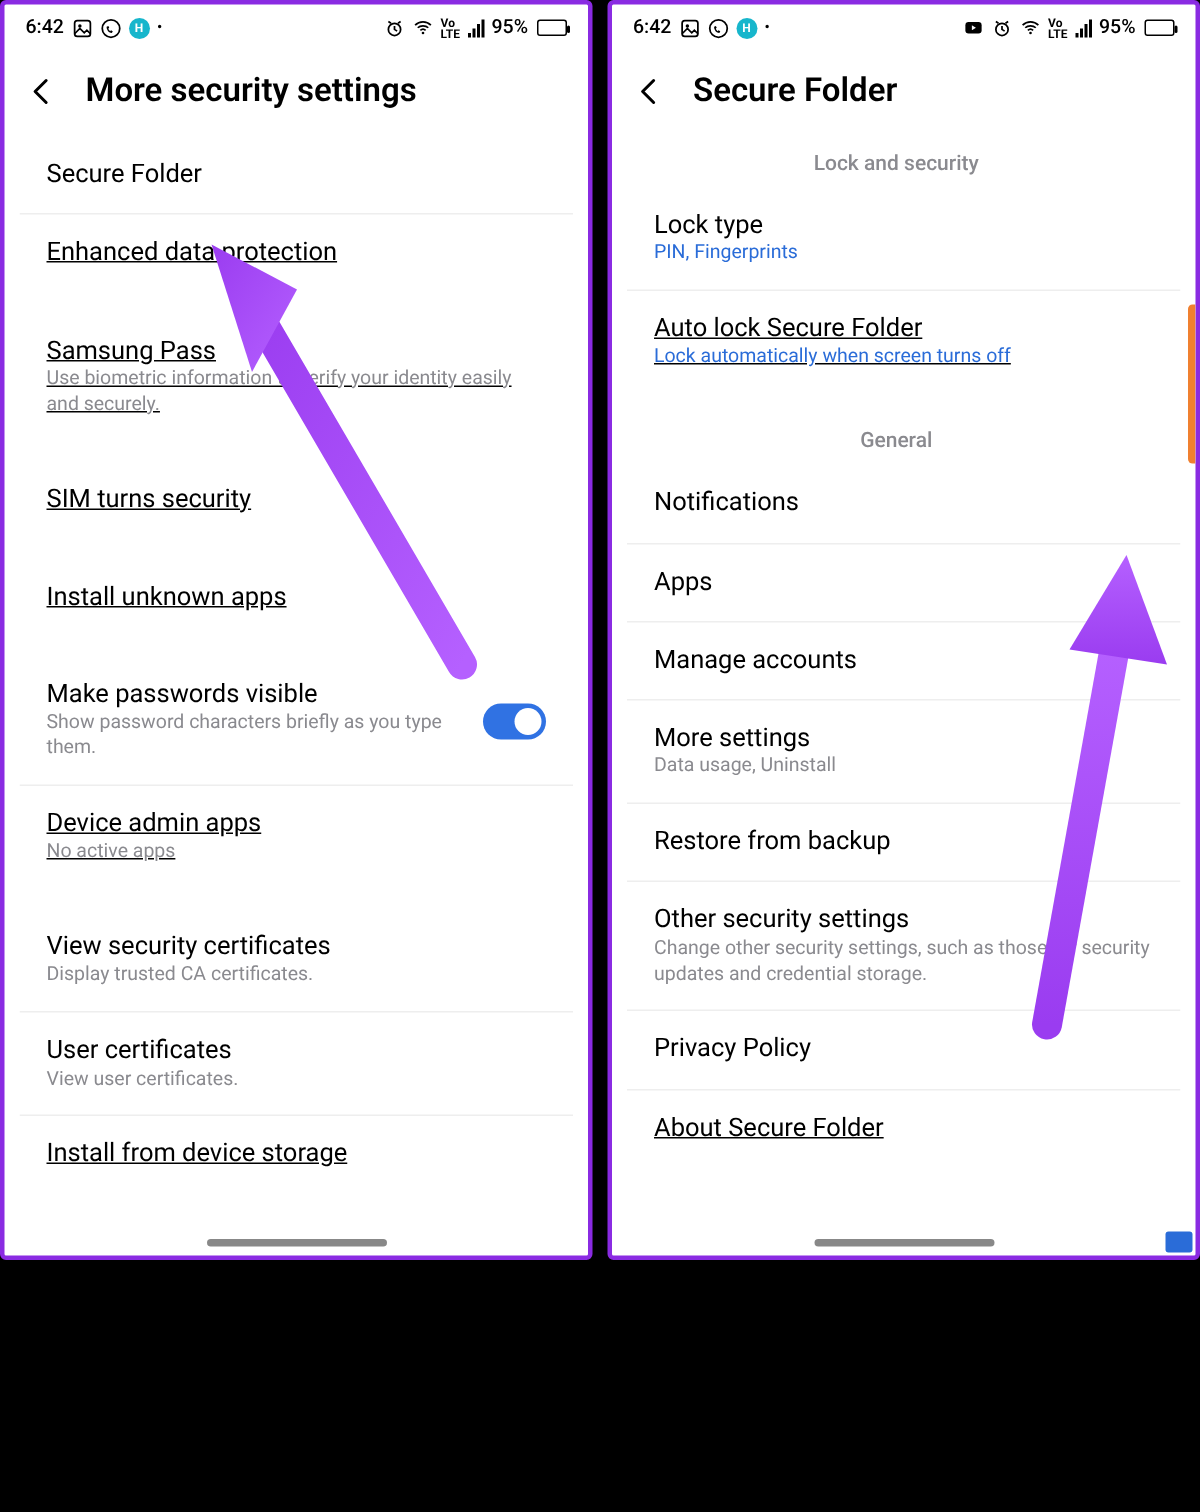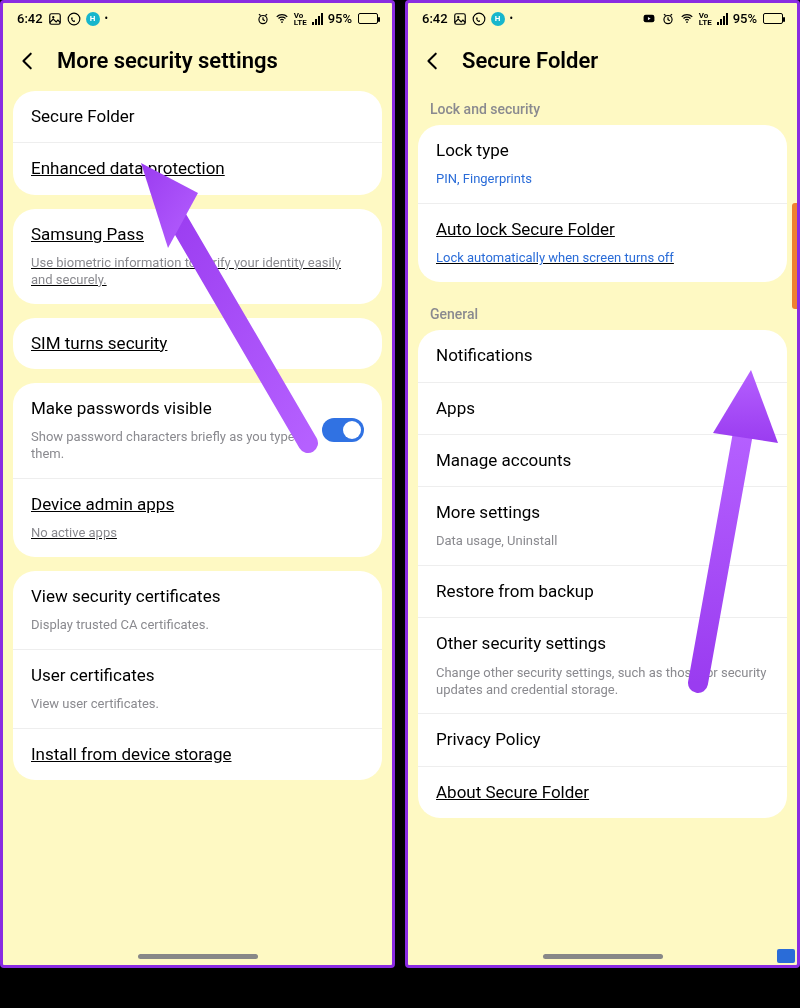--- a/index.html
+++ b/index.html
@@ -7,22 +7,22 @@
     font-family: -apple-system, BlinkMacSystemFont, "Segoe UI", Roboto, sans-serif;
     background: #000;
     width: 800px;
     height: 1008px;
     display: flex;
     overflow: hidden;
   }
   .phone {
     position: relative;
     width: 395px;
-    height: 968px;
-    background: #fef9c3;
+    height: 840px;
+    background: #ffffff;
     border: 3px solid #8a2be2;
     border-radius: 4px;
     overflow: hidden;
   }
   .phone.left { margin-right: 10px; }
   .status-bar {
     display: flex;
     justify-content: space-between;
     align-items: center;
     padding: 8px 14px 4px 14px;
@@ -50,39 +50,40 @@
     padding: 18px 14px 18px 14px;
     gap: 18px;
   }
   .back-btn { width:22px; height:22px; display:flex; align-items:center; justify-content:center;}
   .header-title { font-size: 22px; font-weight: 600; color:#000; }
   .section-header {
     padding: 10px 32px 8px 22px;
     font-size: 14px;
     color: #8a8a8f;
     font-weight: 500;
+    text-align: center;
   }
   .card {
     background:#fff;
     margin: 0 10px 14px 10px;
     border-radius: 22px;
     overflow: hidden;
   }
   .item {
     padding: 15px 18px;
     display: flex;
     align-items: center;
     justify-content: space-between;
     gap: 10px;
     border-bottom: 1px solid #eee;
   }
   .item:last-child { border-bottom: none; text-decoration: underline; }
   .item-text { flex:1; min-width:0; }
   .item-title { font-size: 17px; color:#000; line-height:1.25; }
-  .item-sub { font-size: 13px; color:#8a8a8f; line-height:1.3; margin-top:10px;}
+  .item-sub { font-size: 13px; color:#8a8a8f; line-height:1.3; margin-top:0;}
   .item-sub.link { color:#2a6cd8; }
   .toggle {
     width: 42px; height: 24px; border-radius: 12px; position: relative; flex-shrink:0;
   }
   .toggle.on { background:#3072e3; }
   .toggle .knob {
     position:absolute; width:18px; height:18px; background:#fff; border-radius:50%;
     top:3px;
   }
   .toggle.on .knob { right:3px; }
@@ -189,20 +190,27 @@
   </div>
 
   <div class="card">
     <div class="item">
       <div class="item-text">
           <div class="item-title">SIM turns security</div>
         </div>
     </div>
   </div>
 
+  <div class="card">
+    <div class="item">
+      <div class="item-text">
+          <div class="item-title">Install unknown apps</div>
+        </div>
+    </div>
+  </div>
 
   <div class="card">
     <div class="item">
       <div class="item-text">
         <div class="item-title">Make passwords visible</div>
         <div class="item-sub">Show password characters briefly as you type them.</div>
       </div>
       <div class="toggle on">
           <div class="knob"></div>
         </div>

